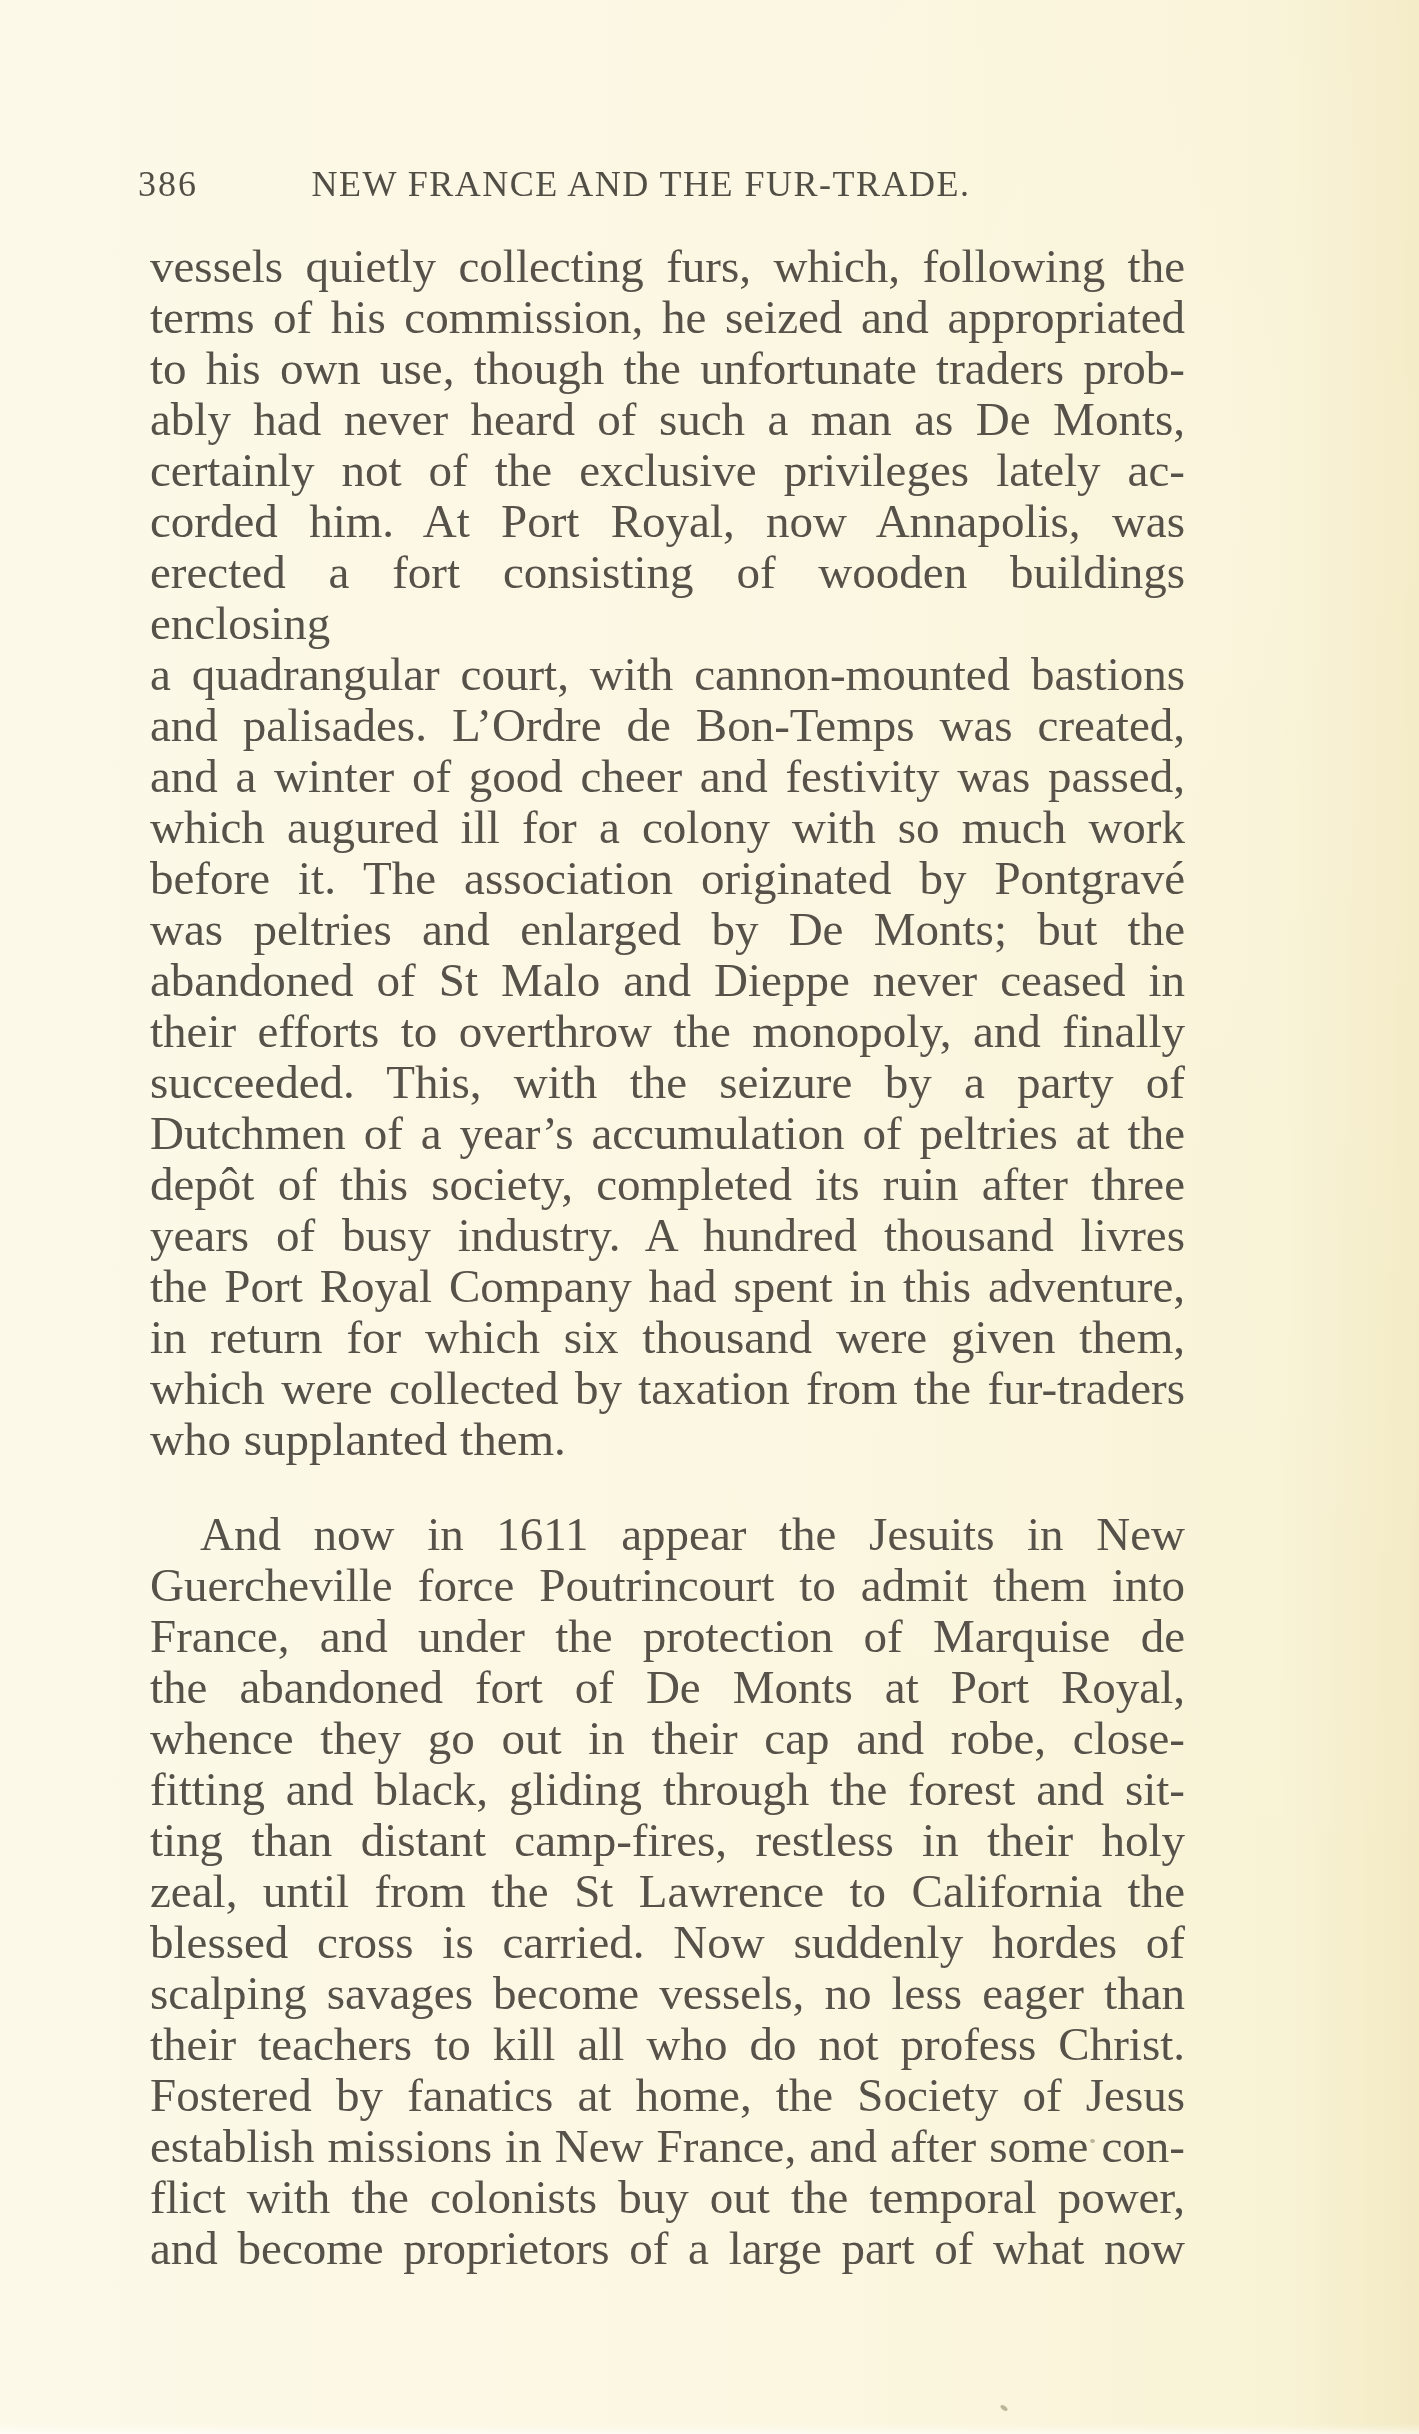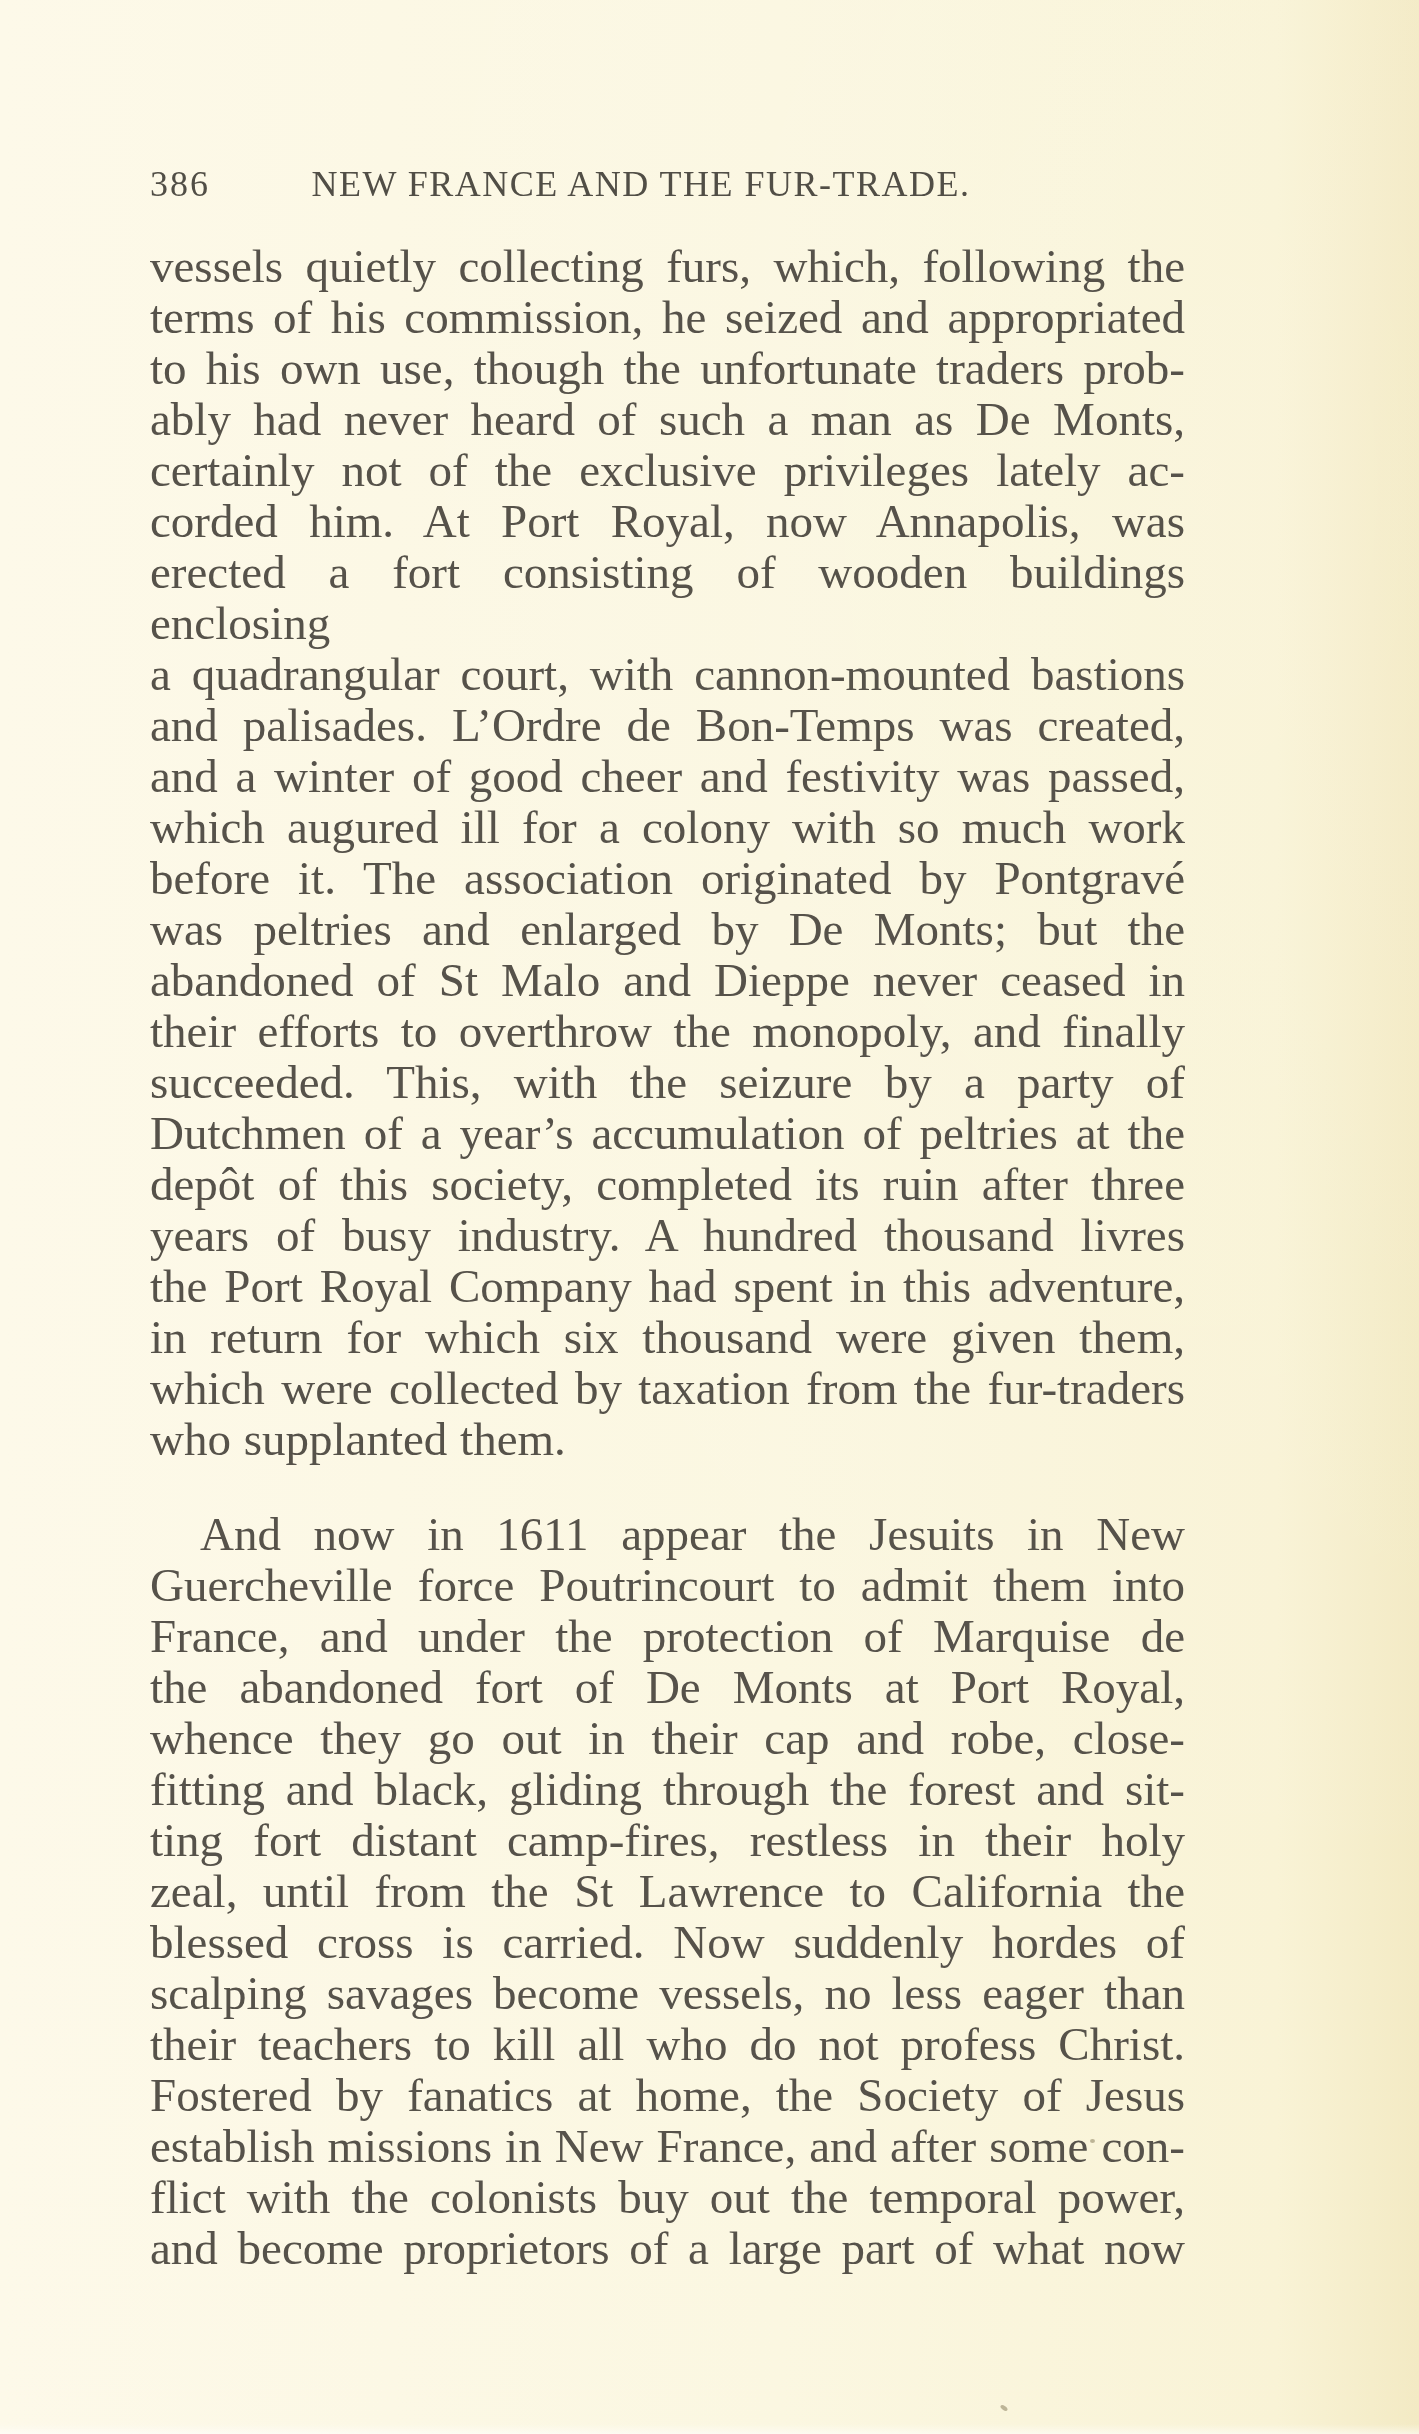--- a/index.html
+++ b/index.html
@@ -32,21 +32,21 @@
     position: absolute;
     top: 163px;
     left: 0;
     width: 100%;
     height: 46px;
     font-size: 36px;
     color: #514e46;
   }
   .page-number {
     position: absolute;
-    left: 150px;
+    left: 138px;
     top: 0;
     letter-spacing: 2px;
   }
   .running-title {
     position: absolute;
     left: 641px;
     top: 0;
     transform: translateX(-50%);
     white-space: nowrap;
     letter-spacing: 1.5px;
@@ -118,21 +118,21 @@
         <div class="line">which were collected by taxation from the fur-traders</div>
         <div class="line flush-left">who supplanted them.</div>
       </div>
       <div class="paragraph spaced">
         <div class="line indent">And now in 1611 appear the Jesuits in New</div>
         <div class="line">Guercheville force Poutrincourt to admit them into</div>
         <div class="line">France, and under the protection of Marquise de</div>
         <div class="line">the abandoned fort of De Monts at Port Royal,</div>
         <div class="line">whence they go out in their cap and robe, close-</div>
         <div class="line">fitting and black, gliding through the forest and sit-</div>
-        <div class="line">ting fort distant camp-fires, restless in their holy</div>
+        <div class="line">ting than distant camp-fires, restless in their holy</div>
         <div class="line">zeal, until from the St Lawrence to California the</div>
         <div class="line">blessed cross is carried.  Now suddenly hordes of</div>
         <div class="line">scalping savages become vessels, no less eager than</div>
         <div class="line">their teachers to kill all who do not profess Christ.</div>
         <div class="line">Fostered by fanatics at home, the Society of Jesus</div>
         <div class="line">establish missions in New France, and after some con-</div>
         <div class="line">flict with the colonists buy out the temporal power,</div>
         <div class="line">and become proprietors of a large part of what now</div>
       </div>
     </div>

